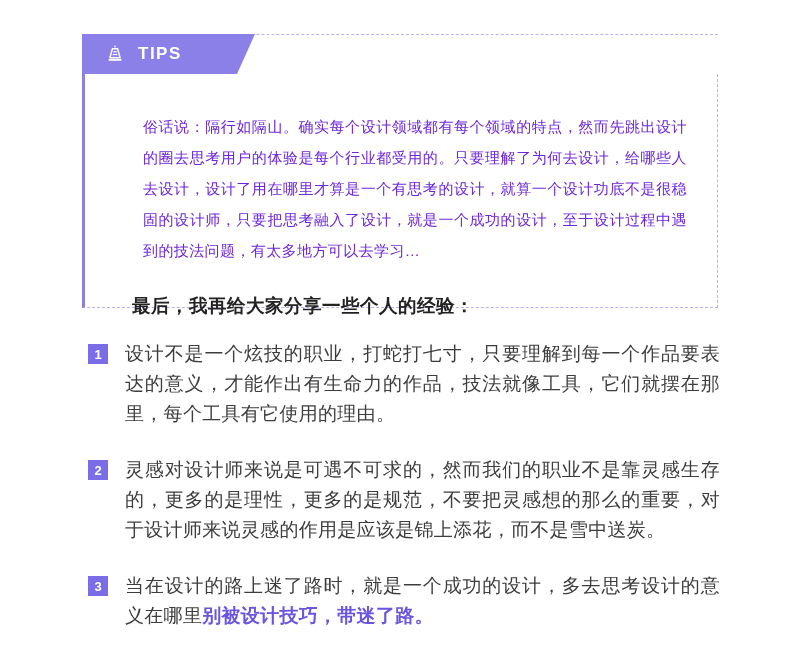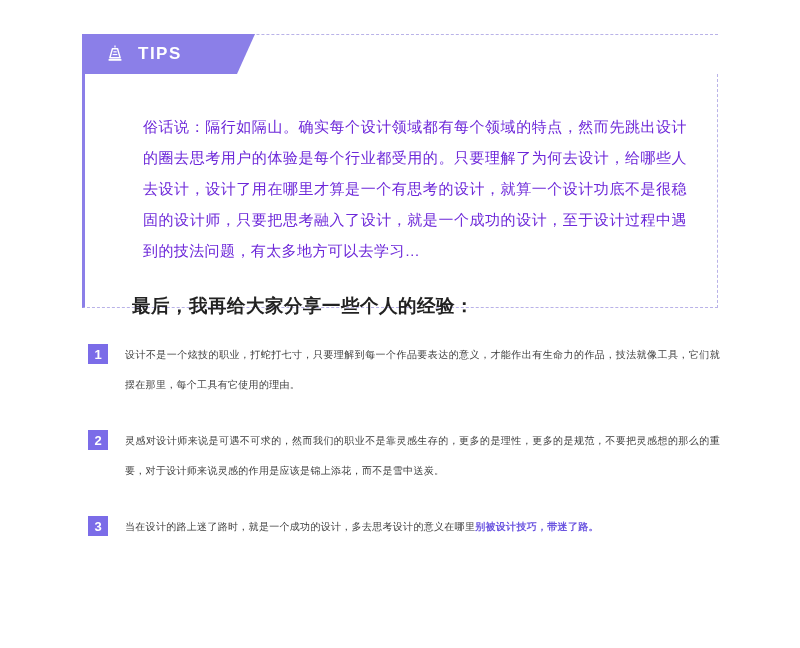--- a/index.html
+++ b/index.html
@@ -118,26 +118,27 @@
     font-size: 13px;
     font-weight: bold;
     display: flex;
     align-items: center;
     justify-content: center;
     margin-top: 4px;
     margin-right: 17px;
     font-family: "Liberation Sans", sans-serif;
   }
   .list-text {
-    font-size: 10px;
+    font-size: 19px;
     line-height: 30px;
     color: #3d3d3d;
     letter-spacing: 0.3px;
     text-align: justify;
     flex: 1 1 auto;
+    font-family: Liberation Mono, monospace;
   }
   .highlight {
     color: #6a54e0;
     font-weight: bold;
   }
 </style>
 </head>
 <body>
 
 <div class="page">

